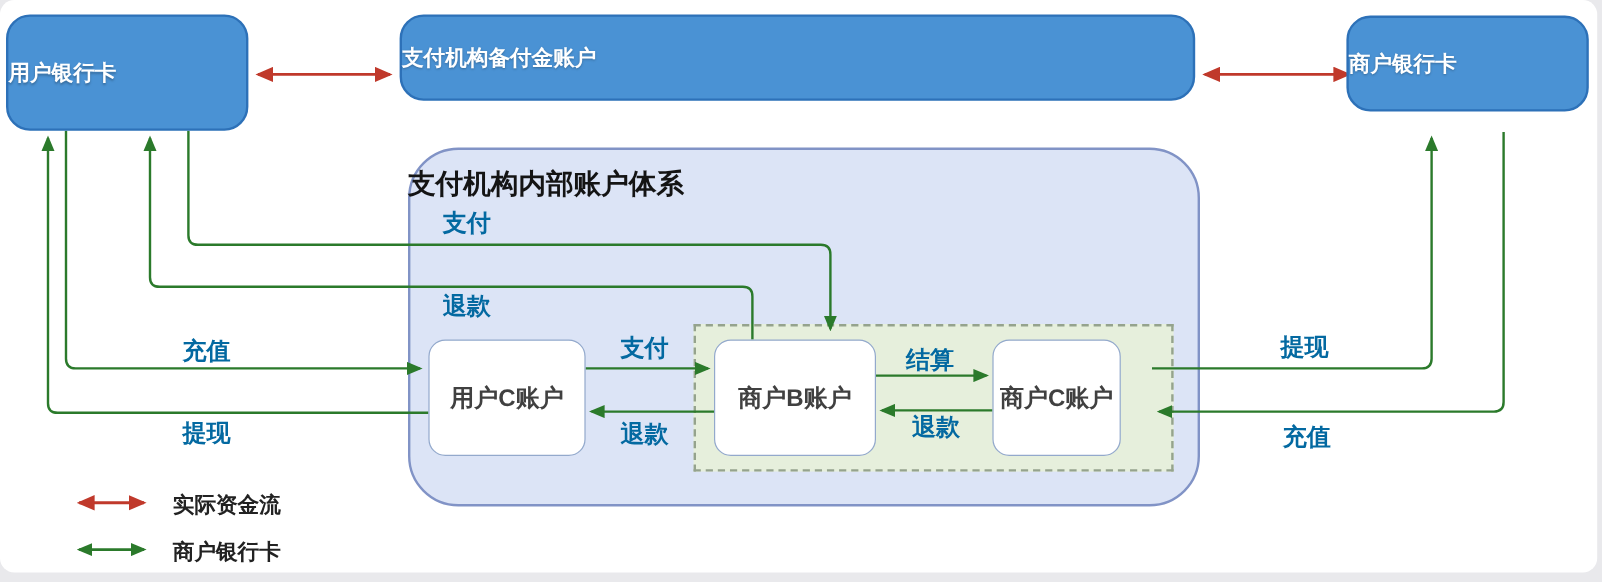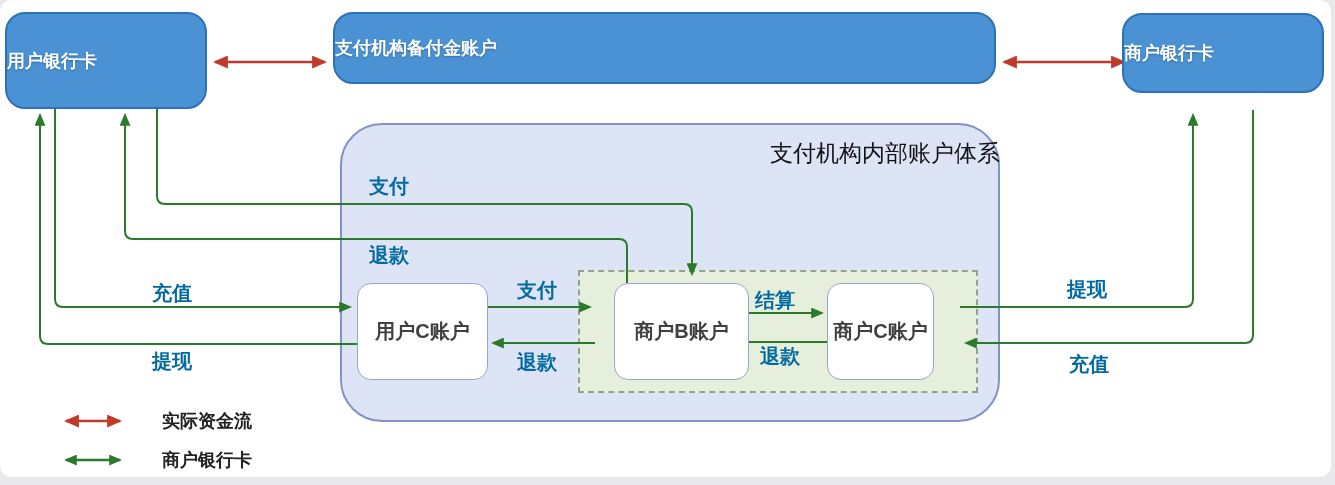--- a/index.html
+++ b/index.html
@@ -38,30 +38,30 @@
   .account-box{
     position:absolute;
     background:#ffffff;
     border:1.5px solid var(--account-box-border);
     border-radius:14px;
     color:#404040;font-size:20px;font-weight:600;
     display:flex;align-items:center;justify-content:center;
     box-sizing:border-box;
   }
   .sys-title{
-    position:absolute;text-align:right;
-    color:#141414;font-size:23px;font-weight:normal;
+    position:absolute;text-align:left;
+    color:#141414;font-size:23px;font-weight:bold;
   }
   .flow-label{
     position:absolute;transform:translate(-50%,-50%);
     color:#0369a1;font-size:20px;font-weight:600;white-space:nowrap;
   }
   svg.flows{position:absolute;left:0;top:0;}
   .legend-row{
-    position:absolute;display:flex;align-items:center;gap:32px;
+    position:absolute;display:flex;align-items:flex-start;gap:14px;
   }
   .legend-row span{
     color:#222;font-size:18px;font-weight:600;white-space:nowrap;
   }
 </style>
 </head>
 <body>
 
 <div class="card"></div>
 
@@ -102,21 +102,21 @@
 </div>
 <div class="bank-box" style="left:1122px;top:13px;width:202px;height:80px;">
   <span>商户银行卡</span>
 </div>
 
 <div class="sys-title" style="left:340px;top:138px;width:660px;">支付机构内部账户体系</div>
 
 <div class="account-box" style="left:357px;top:283px;width:131px;height:97px;">
   <span>用户C账户</span>
 </div>
-<div class="account-box" style="left:614px;top:283px;width:135px;height:97px;">
+<div class="account-box" style="left:595px;top:283px;width:135px;height:97px;">
   <span>商户B账户</span>
 </div>
 <div class="account-box" style="left:827px;top:283px;width:107px;height:97px;">
   <span>商户C账户</span>
 </div>
 
 <div class="flow-label" style="left:389px;top:186px;">支付</div>
 <div class="flow-label" style="left:389px;top:255px;">退款</div>
 <div class="flow-label" style="left:172px;top:293px;">充值</div>
 <div class="flow-label" style="left:172px;top:361px;">提现</div>

